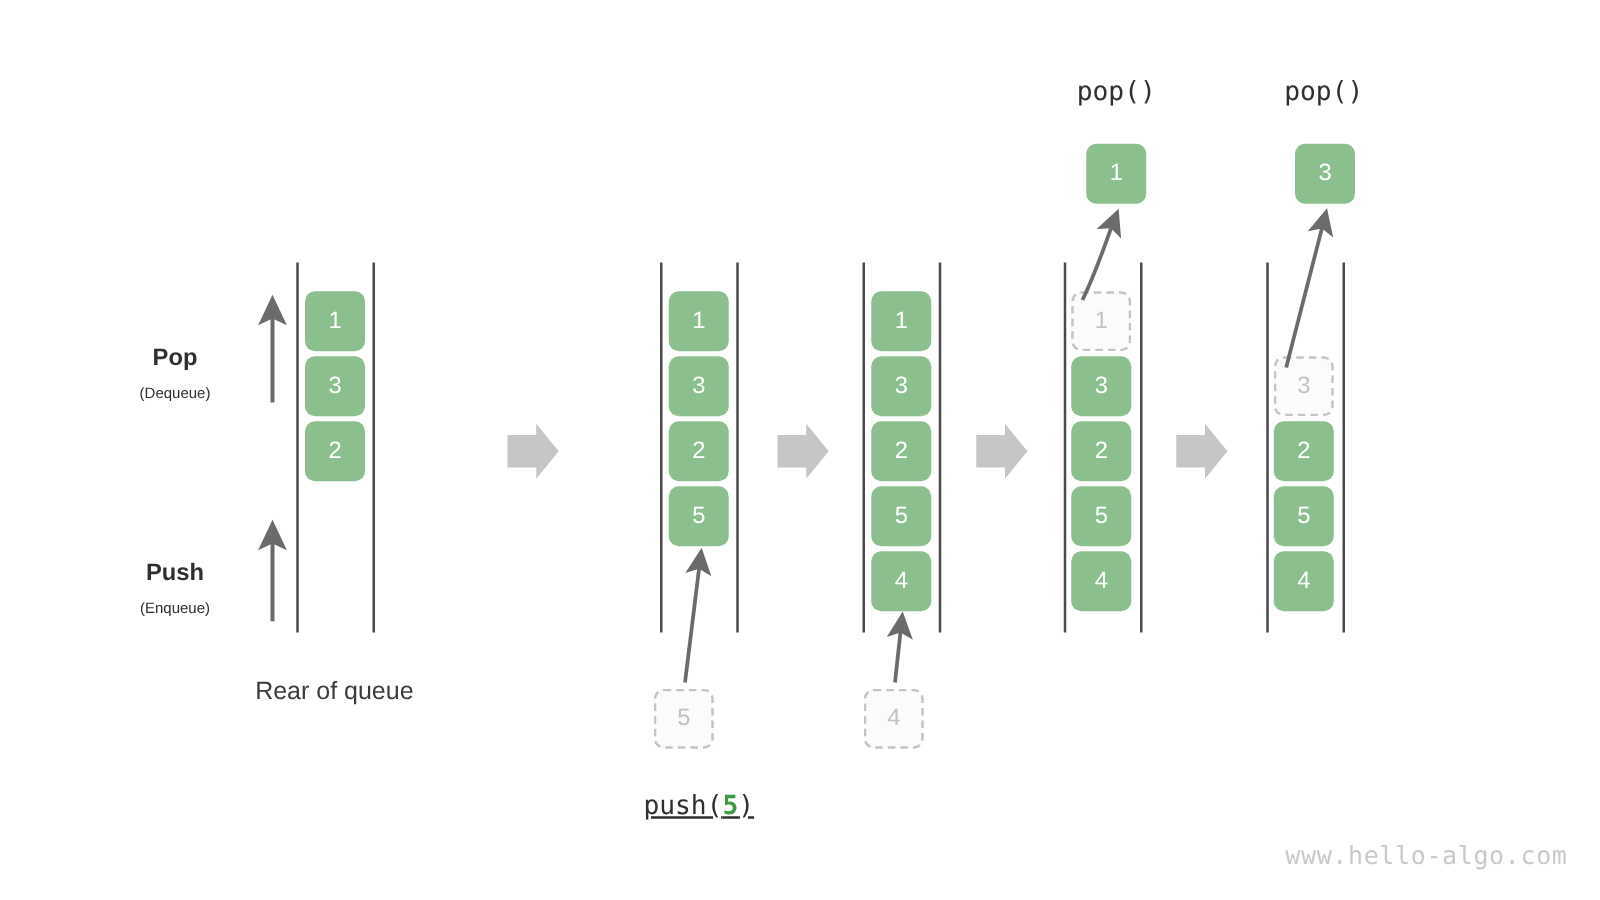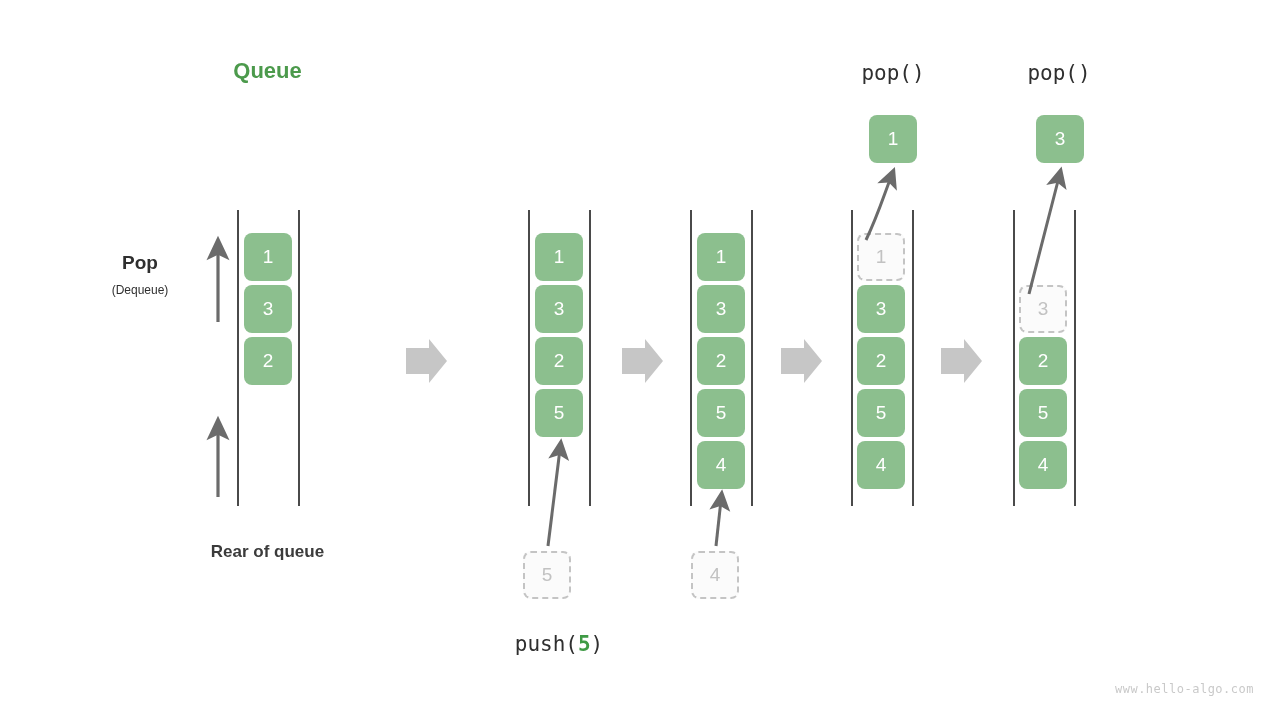--- a/index.html
+++ b/index.html
@@ -40,35 +40,36 @@
     width: 535px;
     text-align: center;
     font-size: 17px;
     font-weight: bold;
     color: #3b3b3b;
   }
   .rear-label {
     left: 0; top: 542px;
     width: 535px;
     text-align: center;
-    font-size: 17px;
-    font-weight: bold;
+    font-size: 20px;
+    font-weight: normal;
     color: #3b3b3b;
   }
   .side-op {
     position: absolute;
     width: 200px;
     text-align: center;
     color: #2f2f2f;
   }
   .side-op .main {
     display: block;
     font-size: 19px;
     font-weight: bold;
     line-height: 26px;
+    margin-top: 24px;
   }
   .side-op .sub {
     display: block;
     font-size: 12px;
     font-weight: normal;
     line-height: 28px;
   }
   .op-pop  { left: 40px; top: 250px; }
   .op-push { left: 40px; top: 422px; }
 
@@ -108,59 +109,62 @@
     color: #2f2f2f;
     white-space: nowrap;
   }
   .code-cap .num { color: #3f9a45; font-weight: bold; }
 
   .watermark {
     position: absolute;
     right: 26px;
     bottom: 24px;
     font-family: "DejaVu Sans Mono", "Liberation Mono", monospace;
-    font-size: 12px;
+    font-size: 20px;
     color: #c9c9c9;
     letter-spacing: 0.5px;
   }
   svg.overlay {
     position: absolute;
     left: 0; top: 0;
     width: 1280px;
     height: 720px;
     pointer-events: none;
   }
 </style>
 </head>
 <body>
 
 <div class="stage">
 
-  <div class="lbl title-queue">Queue</div>
   <div class="lbl rear-label">Rear of queue</div>
 
   <div class="side-op op-pop">
     <span class="main">Pop</span>
     <span class="sub">(Dequeue)</span>
+  </div>
+  <div class="side-op op-push">
+    <span class="main">Push</span>
+    <span class="sub">(Enqueue)</span>
   </div>
 
   <div class="rail" style="left:237px; top:210px; height:296px;"></div>
   <div class="rail" style="left:298px; top:210px; height:296px;"></div>
   <div class="box" style="left:244px; top:233px;">1</div>
   <div class="box" style="left:244px; top:285px;">3</div>
   <div class="box" style="left:244px; top:337px;">2</div>
 
   <div class="rail" style="left:528px; top:210px; height:296px;"></div>
   <div class="rail" style="left:589px; top:210px; height:296px;"></div>
   <div class="box" style="left:535px; top:233px;">1</div>
   <div class="box" style="left:535px; top:285px;">3</div>
   <div class="box" style="left:535px; top:337px;">2</div>
   <div class="box" style="left:535px; top:389px;">5</div>
   <div class="box ghost" style="left:523px; top:551px;">5</div>
-  <div class="code-cap" style="left:459px; top:632px;"><span>push(</span><span class="num">5</span><span>)</span></div>
+  <div class="code-cap" style="left:459px; top:632px;text-decoration:underline;"><span>push(</span><span class="num">5</span><span>)</span></div>
 
   <div class="rail" style="left:690px; top:210px; height:296px;"></div>
   <div class="rail" style="left:751px; top:210px; height:296px;"></div>
   <div class="box" style="left:697px; top:233px;">1</div>
   <div class="box" style="left:697px; top:285px;">3</div>
   <div class="box" style="left:697px; top:337px;">2</div>
   <div class="box" style="left:697px; top:389px;">5</div>
   <div class="box" style="left:697px; top:441px;">4</div>
   <div class="box ghost" style="left:691px; top:551px;">4</div>
 

